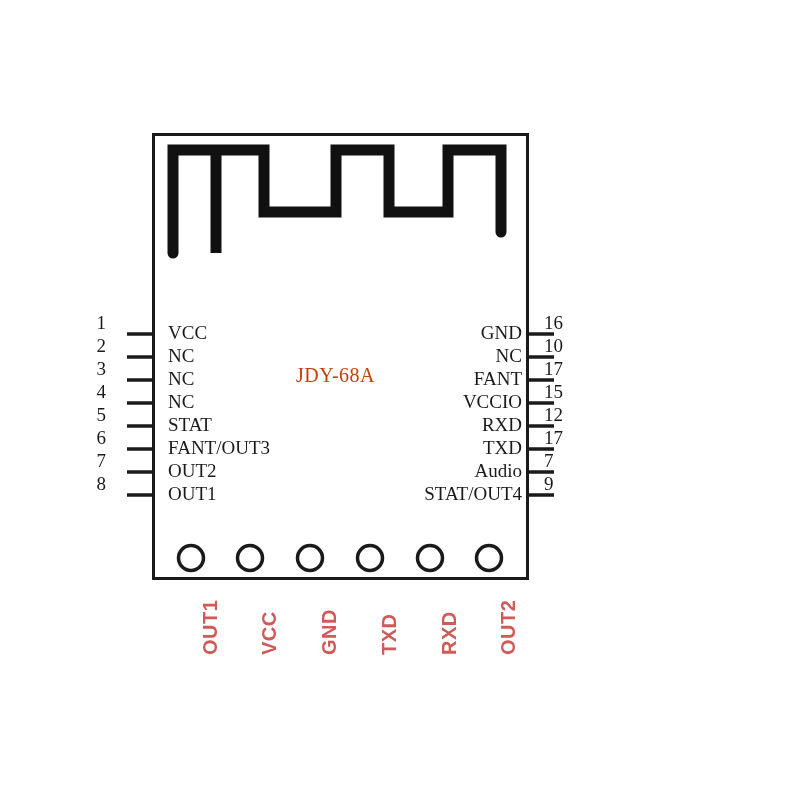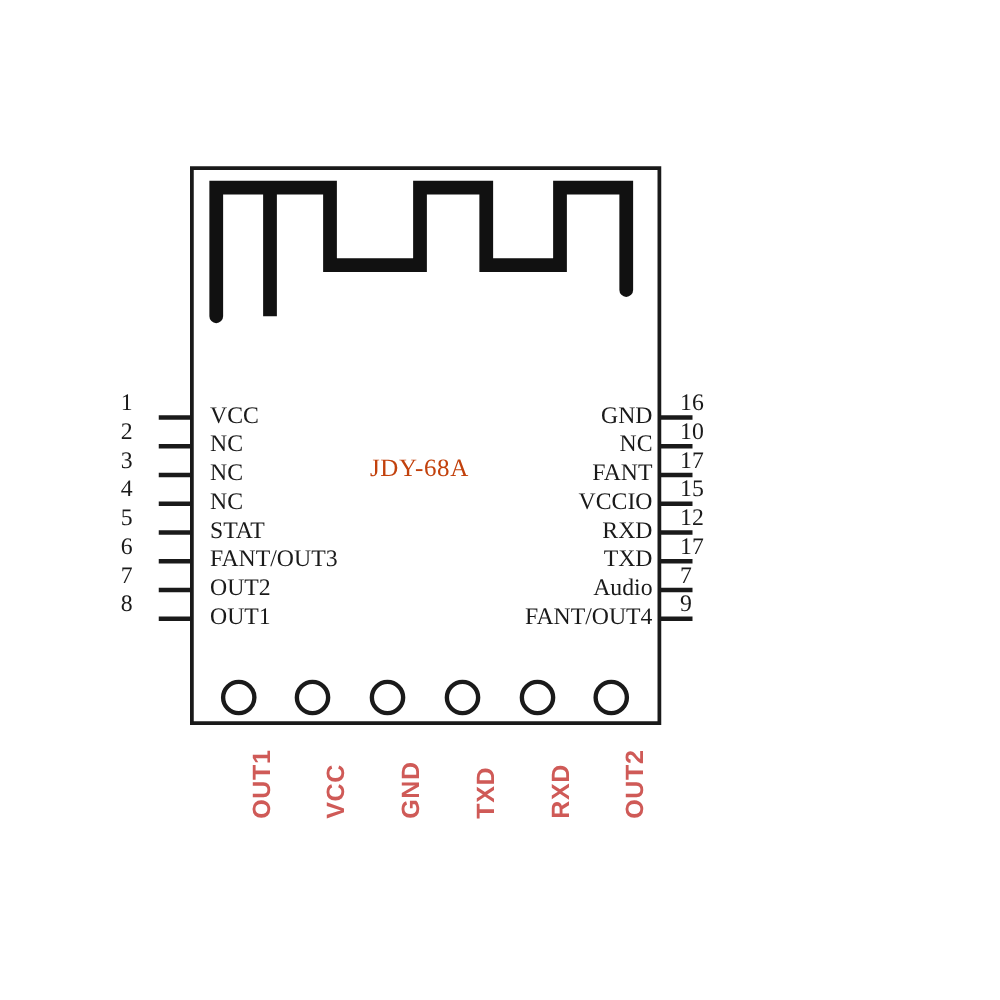--- a/index.html
+++ b/index.html
@@ -151,21 +151,21 @@
   <div class="pin-num right" style="top:451px">7</div>
   <div class="pin-num right" style="top:474px">9</div>
 
   <div class="pin-label right" style="top:323px">GND</div>
   <div class="pin-label right" style="top:346px">NC</div>
   <div class="pin-label right" style="top:369px">FANT</div>
   <div class="pin-label right" style="top:392px">VCCIO</div>
   <div class="pin-label right" style="top:415px">RXD</div>
   <div class="pin-label right" style="top:438px">TXD</div>
   <div class="pin-label right" style="top:461px">Audio</div>
-  <div class="pin-label right" style="top:484px">FANT/OUT4</div>
+  <div class="pin-label right" style="top:484px">STAT/OUT4</div>
 
   <div class="pad-label" style="left: 199px; top: 655px; color: rgb(207, 90, 87);">OUT1</div>
   <div class="pad-label" style="left: 258px; top: 655px; color: rgb(207, 90, 87);">VCC</div>
   <div class="pad-label" style="left: 318px; top: 655px; color: rgb(207, 90, 87);">GND</div>
   <div class="pad-label" style="left: 378px; top: 655px; color: rgb(207, 90, 87);">TXD</div>
   <div class="pad-label" style="left: 438px; top: 655px; color: rgb(207, 90, 87);">RXD</div>
   <div class="pad-label" style="left: 497px; top: 655px; color: rgb(207, 90, 87);">OUT2</div>
 
 </div>
 

